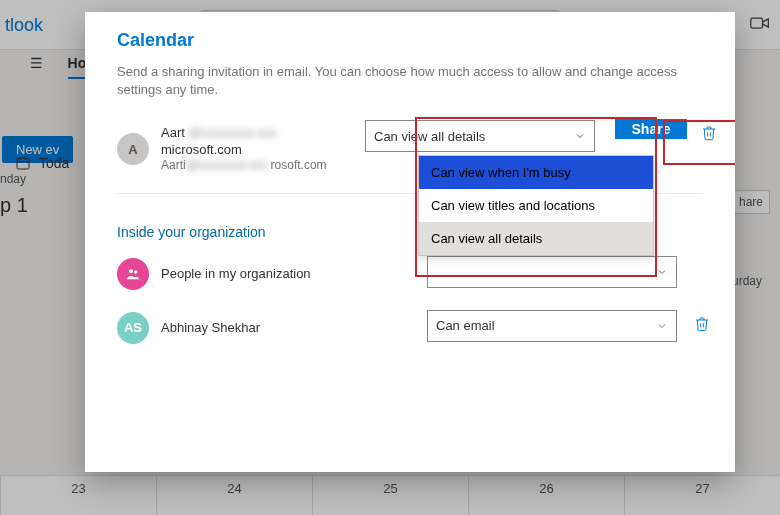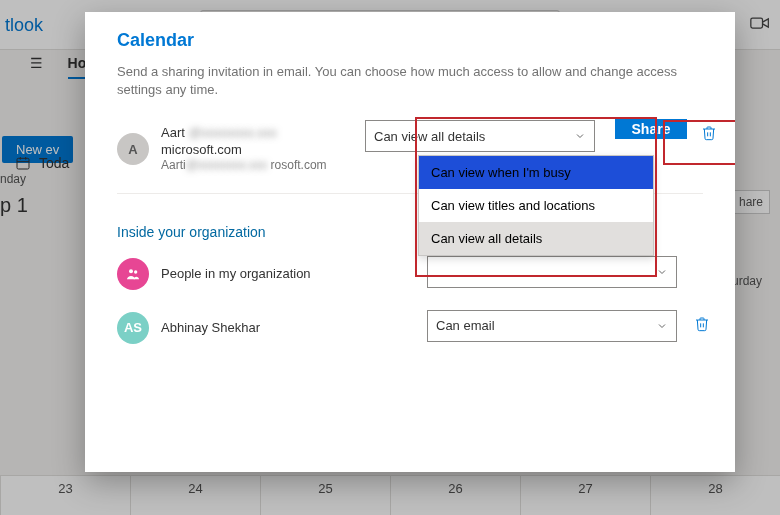--- a/index.html
+++ b/index.html
@@ -88,21 +88,20 @@
 <div class="cal-right">
   <div style="background:#fff;border:1px solid #ccc;padding:4px 6px;margin-bottom:60px;text-align:center;">hare</div>
   <div>urday</div>
 </div>
 <div class="bg-bottom">
   <div>23</div>
   <div>24</div>
   <div>25</div>
   <div>26</div>
   <div>27</div>
-  <div>28</div>
 </div>
 
 <div class="overlay"></div>
 <div class="modal">
   <h2>Calendar</h2>
   <p class="desc">Send a sharing invitation in email. You can choose how much access to allow and change access settings any time.</p>
 
   <div class="person-row">
     <div class="avatar av-grey">A</div>
     <div class="person-text">

